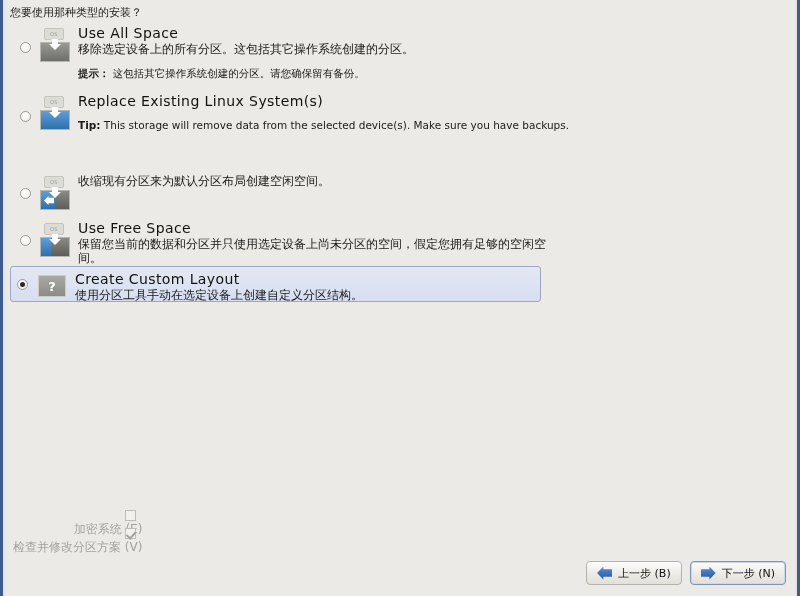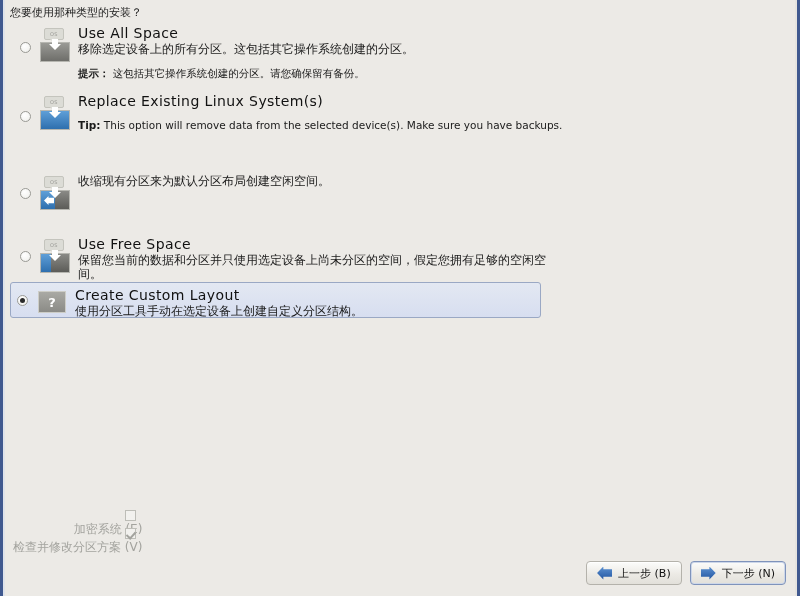--- a/index.html
+++ b/index.html
@@ -341,21 +341,21 @@
           <div class="arrow"></div>
           <div class="drive">
             <div class="fill-full g-blue"></div>
           </div>
         </div>
       </div>
       <div class="text-cell">
         <div class="opt-title">Replace Existing Linux System(s)</div>
         <div class="opt-tip">
           <b>Tip:</b>
-          <span>This option will remove data from the selected device(s).  Make sure you have backups.</span>
+          <span>This storage will remove data from the selected device(s).  Make sure you have backups.</span>
         </div>
       </div>
     </div>
 
     <div class="option-row" style="height:42px;margin-top:8px;">
       <div class="radio-cell" style="align-items:flex-start;padding-top:15px;">
         <span class="radio"></span>
       </div>
       <div class="icon-cell">
         <div class="diskicon">
@@ -366,21 +366,21 @@
             <div class="fill-right g-dark"></div>
             <div class="backarrow"></div>
           </div>
         </div>
       </div>
       <div class="text-cell">
         <div class="opt-desc">收缩现有分区来为默认分区布局创建空闲空间。</div>
       </div>
     </div>
 
-    <div class="option-row" style="height:42px;margin-top:21px;">
+    <div class="option-row" style="height:42px;margin-top:5px;">
       <div class="radio-cell" style="align-items:flex-start;padding-top:15px;">
         <span class="radio"></span>
       </div>
       <div class="icon-cell">
         <div class="diskicon">
           <div class="oslabel">OS</div>
           <div class="arrow"></div>
           <div class="drive">
             <div class="fill-left g-blue" style="width:36%;"></div>
             <div class="fill-right g-dark" style="width:64%;"></div>

